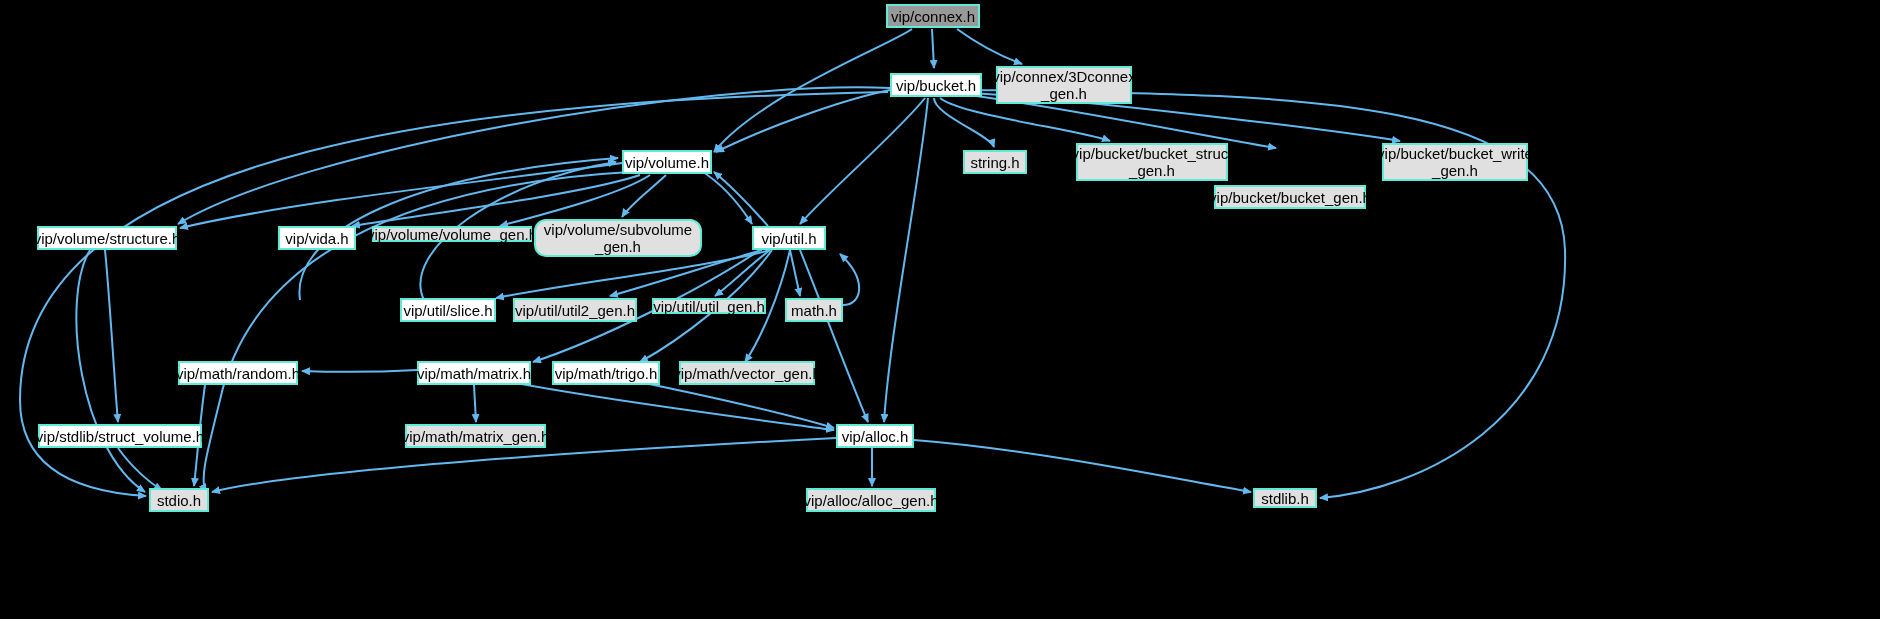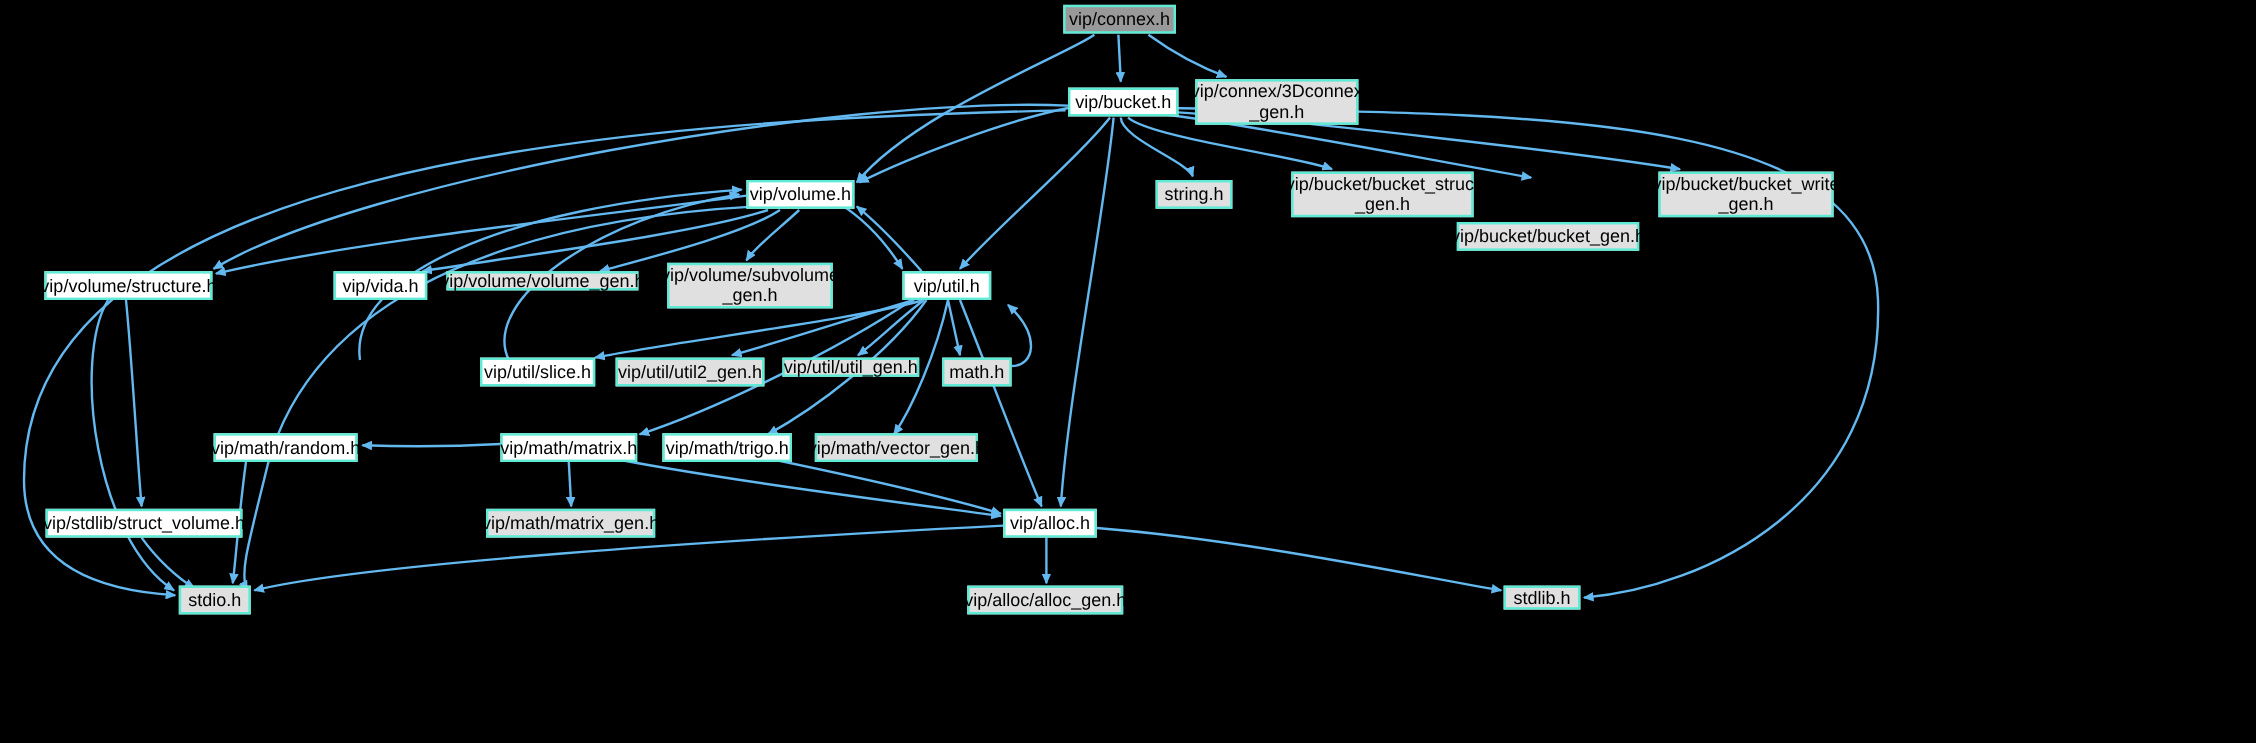--- a/index.html
+++ b/index.html
@@ -86,21 +86,21 @@
     <div class="node n-white" style="left: 622px; top: 150px; width: 90px; height: 24px;">vip/volume.h</div>
     <div class="node n-grey" style="left: 963px; top: 150px; width: 64px; height: 24px;">string.h</div>
     <div class="node n-grey" style="left: 1044px; top: 143px; width: 152px; height: 38px; margin-left: 32px;">vip/bucket/bucket_struct
 _gen.h</div>
     <div class="node n-grey" style="left: 1214px; top: 150px; width: 152px; height: 24px; margin-top: 35px;">vip/bucket/bucket_gen.h</div>
     <div class="node n-grey" style="left: 1382px; top: 143px; width: 146px; height: 38px;">vip/bucket/bucket_write
 _gen.h</div>
     <div class="node n-white" style="left: 37px; top: 226px; width: 140px; height: 24px;">vip/volume/structure.h</div>
     <div class="node n-white" style="left: 278px; top: 226px; width: 78px; height: 24px;">vip/vida.h</div>
     <div class="node n-grey" style="left: 372px; top: 226px; width: 160px; height: 16px;">vip/volume/volume_gen.h</div>
-    <div class="node n-grey" style="left: 556px; top: 219px; width: 138px; height: 38px;">vip/volume/subvolume
+    <div class="node n-grey" style="left: 534px; top: 219px; width: 168px; height: 38px; border-radius: 12px;">vip/volume/subvolume
 _gen.h</div>
     <div class="node n-white" style="left: 752px; top: 226px; width: 74px; height: 24px;">vip/util.h</div>
     <div class="node n-white" style="left: 400px; top: 298px; width: 96px; height: 24px;">vip/util/slice.h</div>
     <div class="node n-grey" style="left: 513px; top: 298px; width: 124px; height: 24px;">vip/util/util2_gen.h</div>
     <div class="node n-grey" style="left: 652px; top: 298px; width: 114px; height: 16px;">vip/util/util_gen.h</div>
     <div class="node n-grey" style="left: 785px; top: 298px; width: 58px; height: 24px;">math.h</div>
     <div class="node n-white" style="left: 178px; top: 361px; width: 120px; height: 24px;">vip/math/random.h</div>
     <div class="node n-white" style="left: 417px; top: 361px; width: 114px; height: 24px;">vip/math/matrix.h</div>
     <div class="node n-white" style="left: 552px; top: 361px; width: 108px; height: 24px;">vip/math/trigo.h</div>
     <div class="node n-grey" style="left: 679px; top: 361px; width: 136px; height: 24px;">vip/math/vector_gen.h</div>

